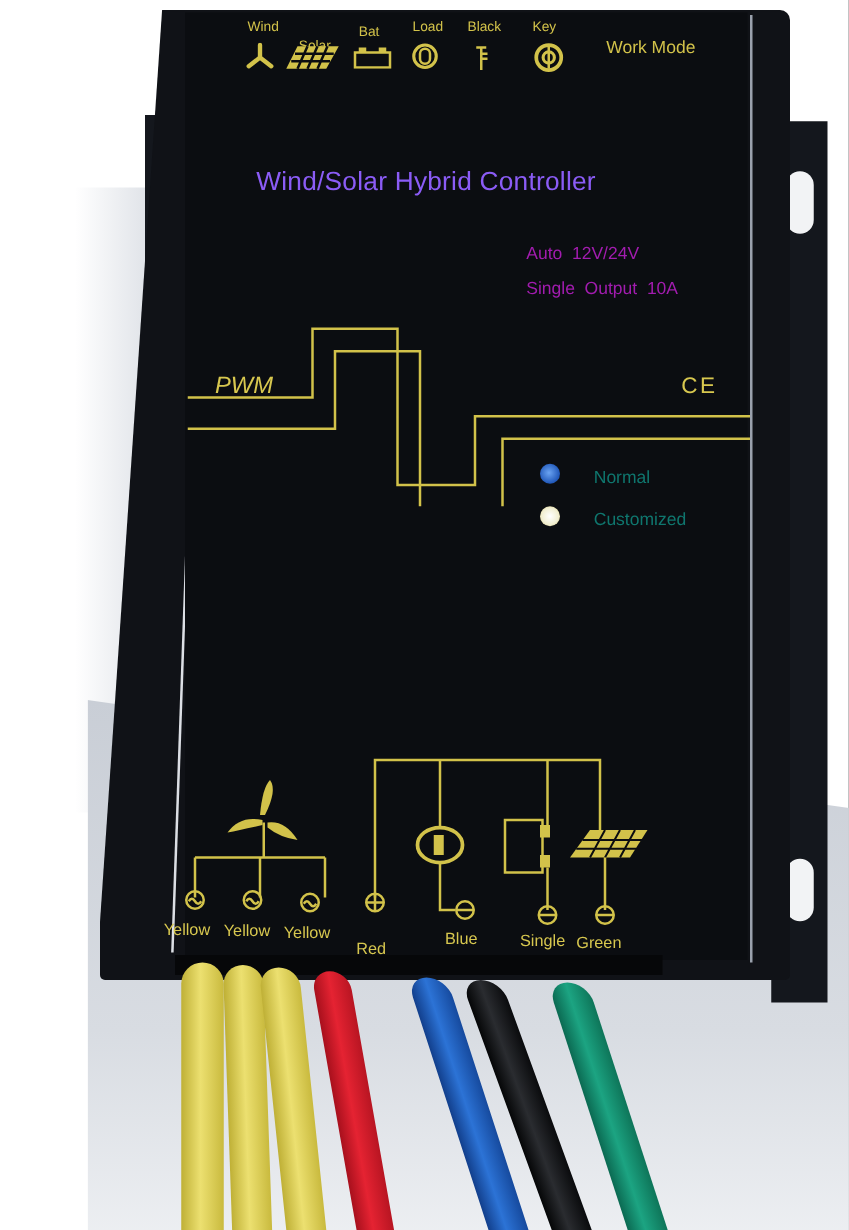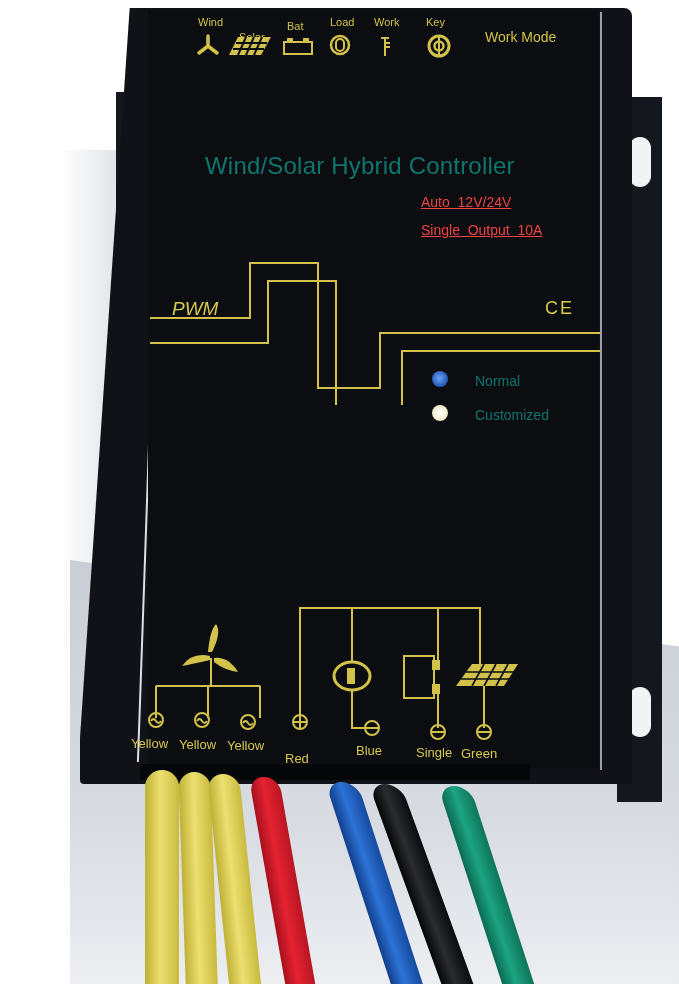--- a/index.html
+++ b/index.html
@@ -9,22 +9,22 @@
   .bracket { position:absolute; background:#14171d; }
   .bracket.left { left:116px; top:92px; width:40px; height:690px; }
   .bracket.right { left:617px; top:97px; width:45px; height:705px; }
   .bracket .slot { position:absolute; width:22px; height:50px; background:#f2f3f5; border-radius:11px; }
   .case { position:absolute; left:80px; top:8px; width:552px; height:776px; background:#101217; border-radius:8px 8px 4px 4px;
           clip-path:polygon(9% 0,100% 0,100% 100%,0 100%,0 94%); }
   .case-edge { position:absolute; background:#dcdfe5; width:2px; }
   .face { position:absolute; left:148px; top:10px; width:450px; height:758px; background:#0b0d11; }
   .ind-label { position:absolute; font-size:11px; color:#d2c24a; }
   .ind-icon { position:absolute; }
-  .title { position:absolute; left:205px; top:152px; font-size:24px; color:#0f766e; letter-spacing:0.2px; white-space:nowrap; }
-  .spec { position:absolute; font-size:14px; color:#ef4444; white-space:nowrap;text-decoration:underline; }
+  .title { position:absolute; left:205px; top:134px; font-size:21px; color:#8b5cf6; letter-spacing:0.2px; white-space:nowrap; }
+  .spec { position:absolute; font-size:14px; color:#a21caf; white-space:nowrap; }
   .pwm { position:absolute; left:172px; top:298px; font-size:19px; font-style:italic; color:#d7c74f; }
   .ce { position:absolute; left:545px; top:298px; font-size:18px; color:#d7c74f; letter-spacing:2px; }
   .led { position:absolute; width:16px; height:16px; border-radius:50%; }
   .led-label { position:absolute; font-size:14px; color:#0f766e; }
   .term-label { position:absolute; font-size:13px; color:#d7c74f; white-space:nowrap; }
   .cable { position:absolute; border-radius:18px 18px 0 0; }
   .sleeve { position:absolute; height:16px; background:#060709; }
 </style>
 </head>
 <body>
@@ -41,21 +41,21 @@
 <div class="case"></div>
 <div class="case-edge" style="left:150px; top:12px; height:750px; transform:skewX(-2deg);"></div>
 <div class="case-edge" style="left:600px; top:12px; height:758px; background:#9aa1ad;"></div>
 <div class="face"></div>
 
 <div>
   <span class="ind-label" style="left:198px; top:16px;">Wind</span>
   <span class="ind-label" style="left:239px; top:31px;">Solar</span>
   <span class="ind-label" style="left:287px; top:20px;text-align:center;">Bat</span>
   <span class="ind-label" style="left:330px; top:16px;">Load</span>
-  <span class="ind-label" style="left:374px; top:16px;">Work</span>
+  <span class="ind-label" style="left:374px; top:16px;">Black</span>
   <span class="ind-label" style="left:426px; top:16px;">Key</span>
 
   <svg class="ind-icon" style="left:196px; top:34px;" width="24" height="22" viewBox="0 0 24 22">
     <path d="M12 12 L12 2 M12 12 L3 19 M12 12 L21 19" stroke="#d2c24a" stroke-width="3.5" stroke-linecap="round" fill="none"></path>
   </svg>
   <svg class="ind-icon" style="left:228px; top:36px;" width="44" height="20" viewBox="0 0 44 20">
     <polygon points="10,1 43,1 33,19 1,19" fill="#d2c24a"></polygon>
     <path d="M8 7 L39 7 M5 13 L36 13 M18 1 L10 19 M26 1 L18 19 M34 1 L26 19" stroke="#0b0d11" stroke-width="2"></path>
   </svg>
   <svg class="ind-icon" style="left:282px; top:37px;" width="32" height="18" viewBox="0 0 32 18">

